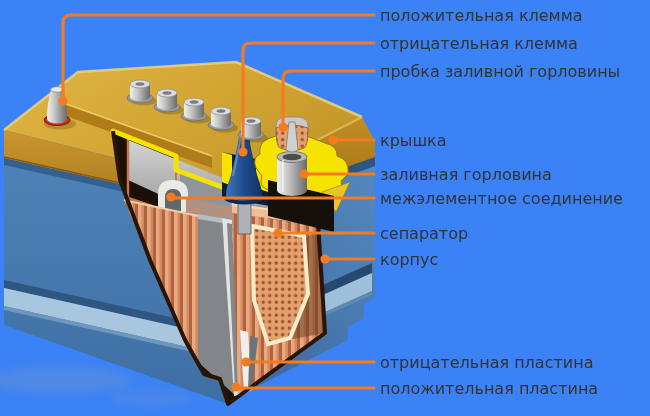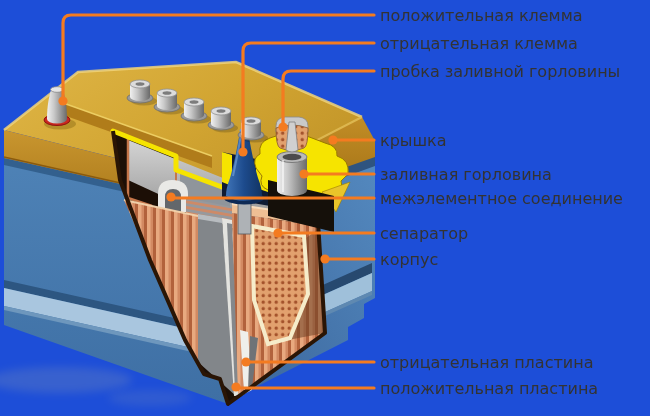--- a/index.html
+++ b/index.html
@@ -1,16 +1,16 @@
 <!DOCTYPE html>
 <html><head>
 <meta charset="utf-8">
 <style>
   html,body{margin:0;padding:0;background:#ffffff;}
-  .stage{position:relative;width:650px;height:416px;background:#1d4ed8;overflow:hidden;
+  .stage{position:relative;width:650px;height:416px;background:#3b82f6;overflow:hidden;
          font-family:"DejaVu Sans", sans-serif;}
   svg{display:block;}
   .callout-text{font-size:16px;fill:#333333;}
   .leader{fill:none;stroke:#f47b20;stroke-width:3.2;stroke-linecap:round;stroke-linejoin:round;}
   .leader-dot{fill:#f47b20;}
 </style>
 </head>
 <body>
 
 <div class="stage">

